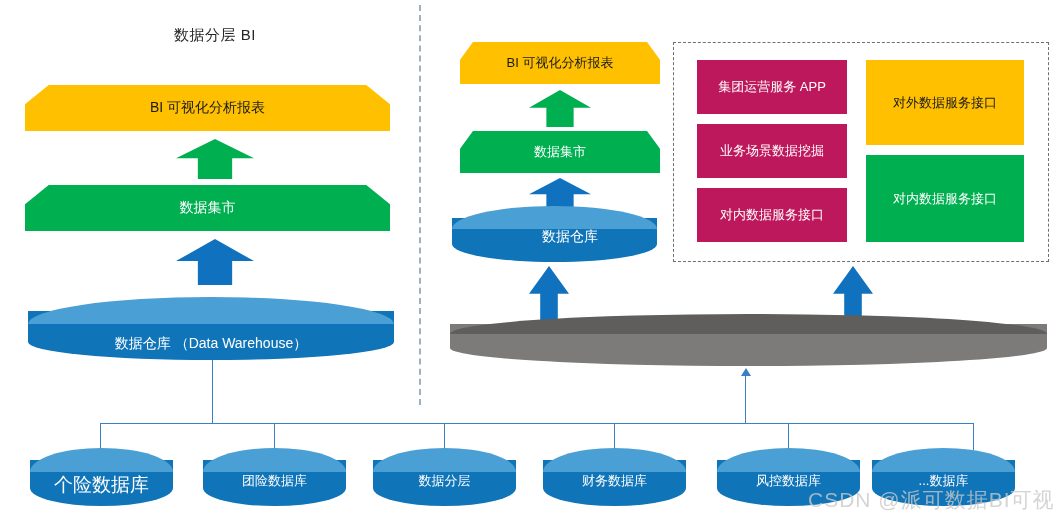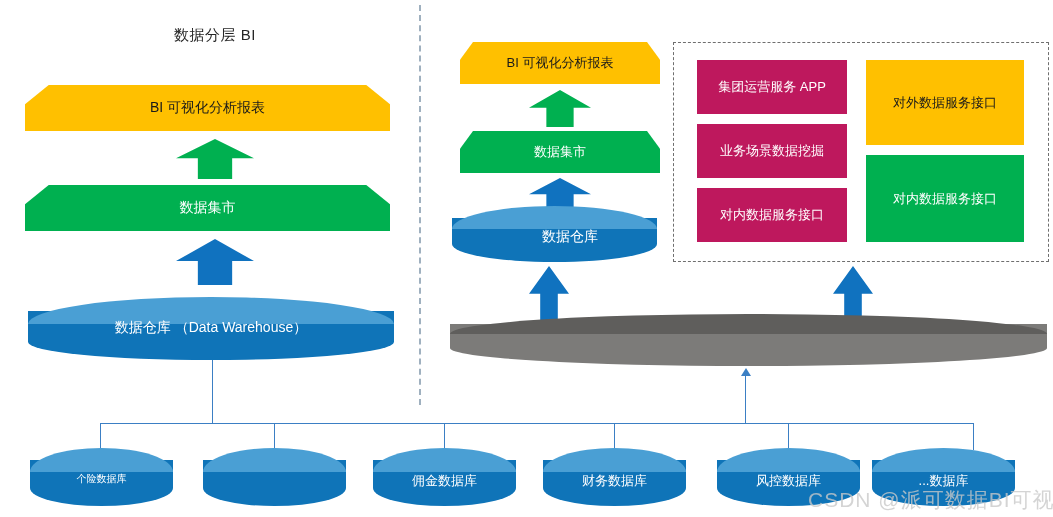--- a/index.html
+++ b/index.html
@@ -99,21 +99,21 @@
 
   <div class="abs arrow-up green" style="left:176px;top:139px;width:78px;height:40px;"></div>
 
   <div class="abs banner green" style="left:25px;top:185px;width:365px;height:46px;font-size:14px;">数据集市</div>
 
   <div class="abs arrow-up blue" style="left:176px;top:239px;width:78px;height:46px;"></div>
 
   <div class="cyl blue" style="left:28px;top:297px;width:366px;height:63px;">
     <div class="body" style="top:14px;"></div>
     <div class="top" style="height:27px;"></div>
-    <div class="label" style="top:22px;font-size:14px;">数据仓库 （Data Warehouse）</div>
+    <div class="label" style="top:38px;font-size:14px;">数据仓库 （Data Warehouse）</div>
   </div>
 
   <div class="abs banner orange" style="left:460px;top:42px;width:200px;height:42px;font-size:13px;">BI 可视化分析报表</div>
 
   <div class="abs arrow-up green" style="left:529px;top:90px;width:62px;height:37px;"></div>
 
   <div class="abs banner green" style="left:460px;top:131px;width:200px;height:42px;font-size:13px;">数据集市</div>
 
   <div class="abs arrow-up blue" style="left:529px;top:178px;width:62px;height:34px;"></div>
 
@@ -151,32 +151,33 @@
   <div class="abs line-v" style="left:100px;top:423px;height:27px;"></div>
   <div class="abs line-v" style="left:274px;top:423px;height:27px;"></div>
   <div class="abs line-v" style="left:444px;top:423px;height:27px;"></div>
   <div class="abs line-v" style="left:614px;top:423px;height:27px;"></div>
   <div class="abs line-v" style="left:788px;top:423px;height:27px;"></div>
   <div class="abs line-v" style="left:973px;top:423px;height:27px;"></div>
 
   <div class="cyl blue" style="left:30px;top:448px;width:143px;height:58px;">
     <div class="body" style="top:12px;"></div>
     <div class="top" style="height:24px;"></div>
-    <div class="label" style="top:24px;font-size:10px;">个险数据库</div>
+    <div class="label" style="top:24px;font-size:19px;">个险数据库</div>
   </div>
 
   <div class="cyl blue" style="left:203px;top:448px;width:143px;height:58px;">
     <div class="body" style="top:12px;"></div>
     <div class="top" style="height:24px;"></div>
+    <div class="label" style="top:24px;font-size:13px;">团险数据库</div>
   </div>
 
   <div class="cyl blue" style="left:373px;top:448px;width:143px;height:58px;">
     <div class="body" style="top:12px;"></div>
     <div class="top" style="height:24px;"></div>
-    <div class="label" style="top:24px;font-size:13px;">佣金数据库</div>
+    <div class="label" style="top:24px;font-size:13px;">数据分层</div>
   </div>
 
   <div class="cyl blue" style="left:717px;top:448px;width:143px;height:58px;">
     <div class="body" style="top:12px;"></div>
     <div class="top" style="height:24px;"></div>
     <div class="label" style="top:24px;font-size:13px;">风控数据库</div>
   </div>
 
   <div class="cyl blue" style="left:543px;top:448px;width:143px;height:58px;">
     <div class="body" style="top:12px;"></div>

